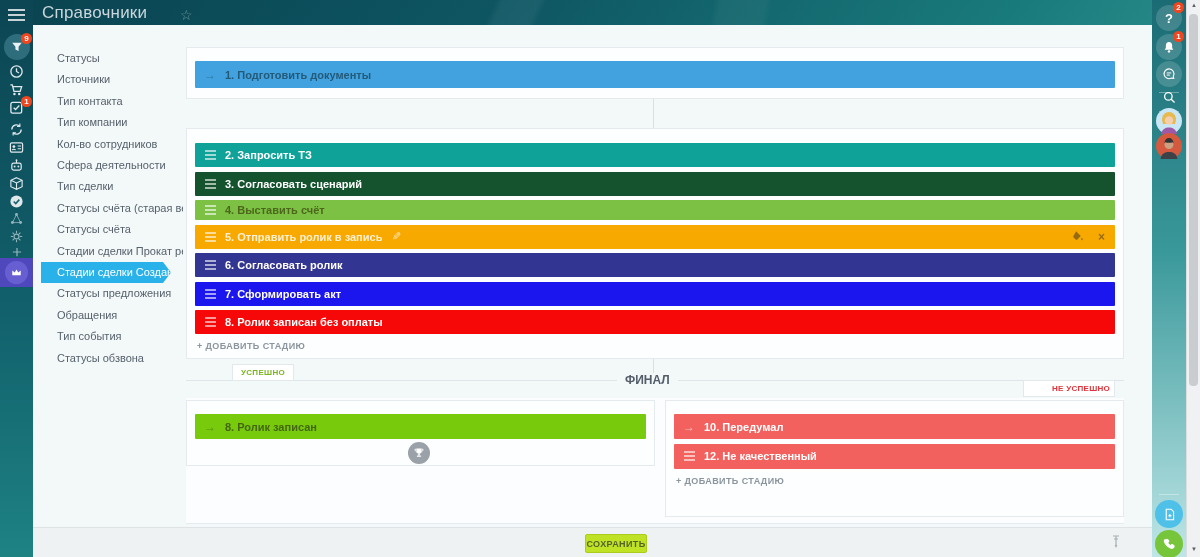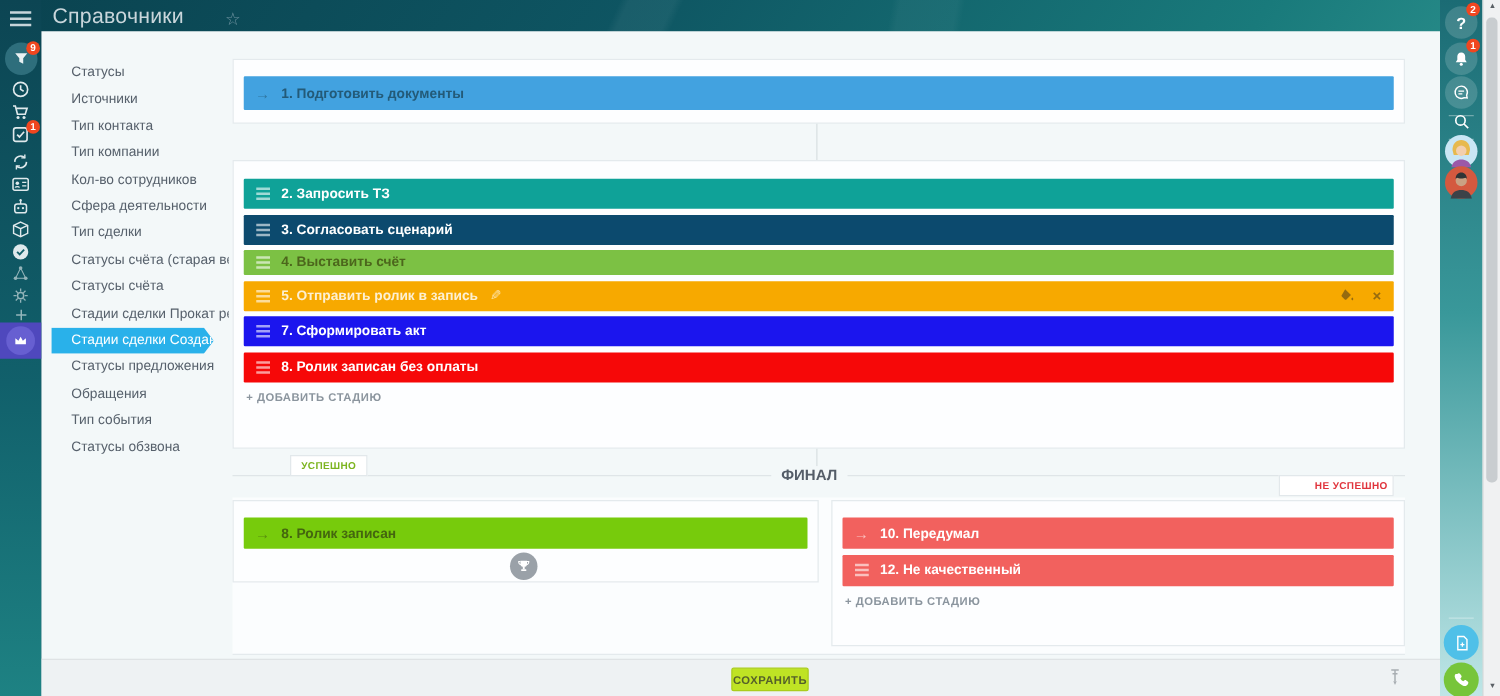--- a/index.html
+++ b/index.html
@@ -215,21 +215,21 @@
     <div class="panel" style="left:153px;top:103px;width:938px;height:231px;padding-top:14px;">
       <div id="progressRows">
           <div class="stage-row" style="background: rgb(15, 162, 152); color: rgb(255, 255, 255); height: 24px;">
             <span class="handle hbars">
               <i></i>
               <i></i>
               <i></i>
             </span>
             <span class="stage-label">2. Запросить ТЗ</span>
           </div>
-          <div class="stage-row" style="background: #0c4a6e; color: rgb(255, 255, 255); height: 24px;">
+          <div class="stage-row" style="background: #14532d; color: rgb(255, 255, 255); height: 24px;">
             <span class="handle hbars">
               <i></i>
               <i></i>
               <i></i>
             </span>
             <span class="stage-label">3. Согласовать сценарий</span>
           </div>
           <div class="stage-row" style="background: rgb(124, 193, 68); color: rgb(76, 102, 28); height: 20px;">
             <span class="handle hbars">
               <i></i>
@@ -246,20 +246,28 @@
             </span>
             <span class="stage-label">5. Отправить ролик в запись</span>
             <span class="pencil">✎</span>
             <span class="row-actions">
               <span class="act"><svg width="12" height="12" viewBox="0 0 16 16">
                   <path d="M5.5 1.8l6.2 6.2-4.6 4.6a1.6 1.6 0 0 1-2.3 0L2.1 9.9a1.6 1.6 0 0 1 0-2.3z" fill="currentColor"></path>
                   <path d="M13.6 10.6c.7 1 .7 2.4 0 2.9-.7.5-1.5-.2-1.5-1.4 0-.6.7-1.5 1.5-1.5z" fill="currentColor"></path>
                 </svg></span>
               <span class="act">×</span>
             </span>
+          </div>
+          <div class="stage-row" style="background: rgb(51, 53, 147); color: rgb(255, 255, 255); height: 24px;">
+            <span class="handle hbars">
+              <i></i>
+              <i></i>
+              <i></i>
+            </span>
+            <span class="stage-label">6. Согласовать ролик</span>
           </div>
           <div class="stage-row" style="background: rgb(27, 21, 238); color: rgb(255, 255, 255); height: 24px;">
             <span class="handle hbars">
               <i></i>
               <i></i>
               <i></i>
             </span>
             <span class="stage-label">7. Сформировать акт</span>
           </div>
           <div class="stage-row" style="background: rgb(246, 8, 8); color: rgb(255, 255, 255); height: 24px;">

